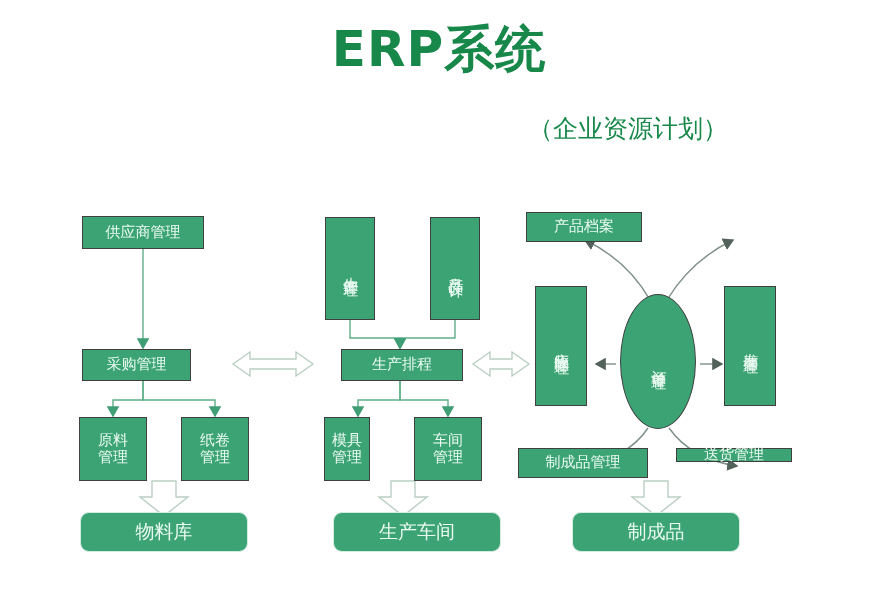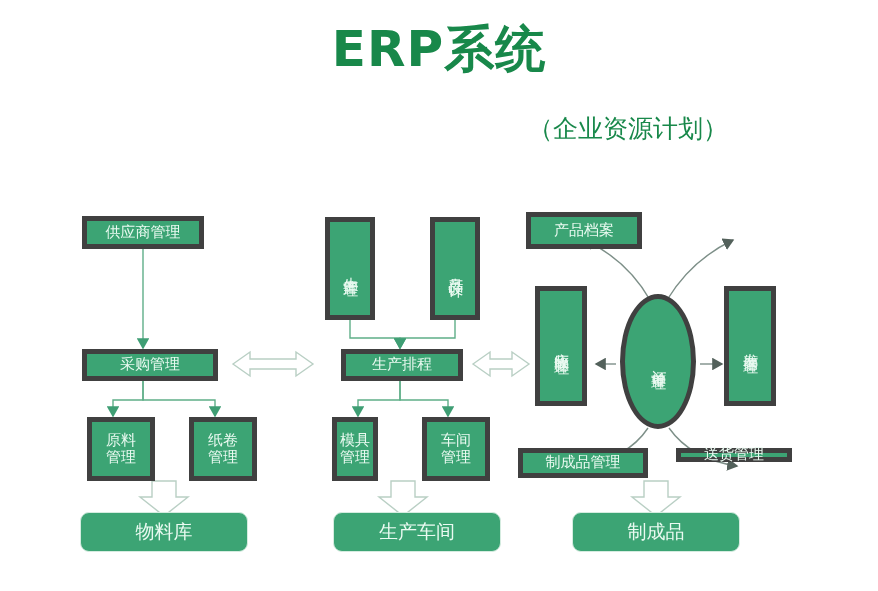--- a/index.html
+++ b/index.html
@@ -24,38 +24,38 @@
     text-align:right;
     font-size:25px;line-height:1;
     color:#18884a;
   }
   .subtitle-inner{display:inline-block;padding-left:60px;}
 
   
   .node{
     position:absolute;
     background:#3ca474;
-    border:5px solid #404040;
+    border:1px solid #404040;
     color:#eafaf1;
     display:flex;align-items:center;justify-content:center;
     text-align:center;
     box-sizing:border-box;
     font-size:15px;
     line-height:1.15;
     white-space:pre-line;
   }
   .node.round{border-radius:9px;border:1px solid #d5ece0;}
   .node.ellipse{border-radius:50%;}
   .node.vert{
     writing-mode:vertical-rl;
     text-orientation:upright;
     letter-spacing:2px;
     white-space:nowrap;
   }
-  .node.small{font-size:15px;margin-left:8px;}
+  .node.small{font-size:15px;}
   .node.big{font-size:19px;}
 
   
   #links{position:absolute;left:0;top:0;width:878px;height:591px;pointer-events:none;}
   .ln{stroke:#5fae88;stroke-width:1.4;fill:none;}
   .ln-d{stroke:#7d8f88;stroke-width:1.4;fill:none;}
   .hd{fill:#3f9e74;}
   .hd-d{fill:#53615b;}
   .outline-arrow{fill:#ffffff;stroke:#b9cfc4;stroke-width:1.4;}
 </style>
@@ -108,21 +108,21 @@
     <path class="outline-arrow" d="M164,481 L164,497 L153,497 L164,513 L175,497 L164,497 Z"></path>
     <path class="outline-arrow" d="M152,481 L176,481 L176,497 L188,497 L164,516 L140,497 L152,497 Z"></path>
 
     <path class="outline-arrow" d="M391,481 L415,481 L415,497 L427,497 L403,516 L379,497 L391,497 Z"></path>
 
     <path class="outline-arrow" d="M644,481 L668,481 L668,497 L680,497 L656,516 L632,497 L644,497 Z"></path>
   </svg>
 
   <div class="node" style="left:82px;top:216px;width:122px;height:33px;">供应商管理</div>
 
-  <div class="node" style="left:82px;top:349px;width:136px;height:32px;">采购管理</div>
+  <div class="node" style="left:82px;top:349px;width:109px;height:32px;">采购管理</div>
 
   <div class="node small" style="left:79px;top:417px;width:68px;height:64px;">原料
 管理</div>
 
   <div class="node small" style="left:181px;top:417px;width:68px;height:64px;">纸卷
 管理</div>
 
   <div class="node round big" style="left:80px;top:512px;width:168px;height:40px;">物料库</div>
 
   <div class="node vert" style="left:325px;top:217px;width:50px;height:103px;">生产管理</div>
@@ -132,21 +132,21 @@
   <div class="node" style="left:341px;top:349px;width:122px;height:32px;">生产排程</div>
 
   <div class="node small" style="left:324px;top:417px;width:46px;height:64px;">模具
 管理</div>
 
   <div class="node small" style="left:414px;top:417px;width:68px;height:64px;">车间
 管理</div>
 
   <div class="node round big" style="left:333px;top:512px;width:168px;height:40px;">生产车间</div>
 
-  <div class="node" style="left:526px;top:212px;width:116px;height:37px;">产品档案</div>
+  <div class="node" style="left:526px;top:212px;width:116px;height:30px;">产品档案</div>
 
 
   <div class="node vert" style="left:535px;top:286px;width:52px;height:120px;">应收款管理</div>
 
   <div class="node ellipse vert" style="left:620px;top:294px;width:76px;height:135px;">订单管理</div>
 
   <div class="node vert" style="left:724px;top:286px;width:52px;height:120px;">发票管理</div>
 
   <div class="node" style="left:518px;top:448px;width:130px;height:30px;">制成品管理</div>
 

